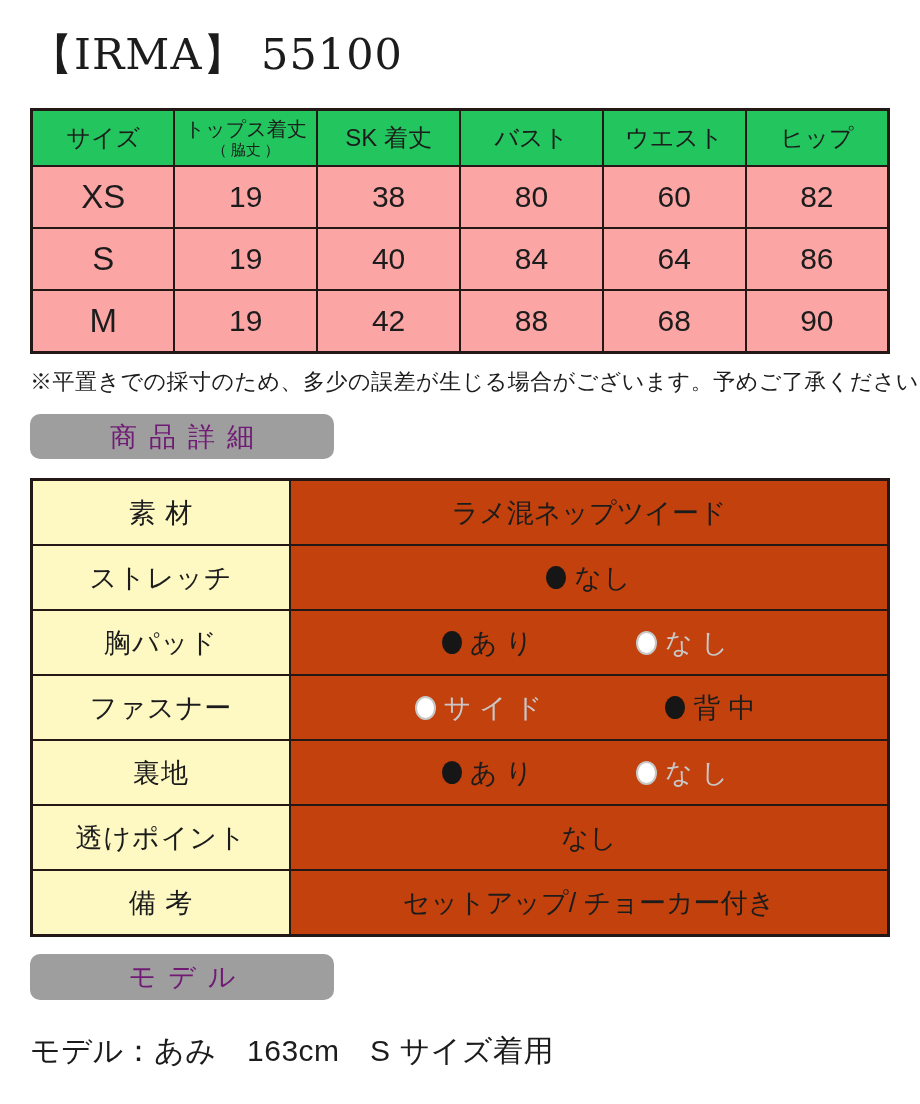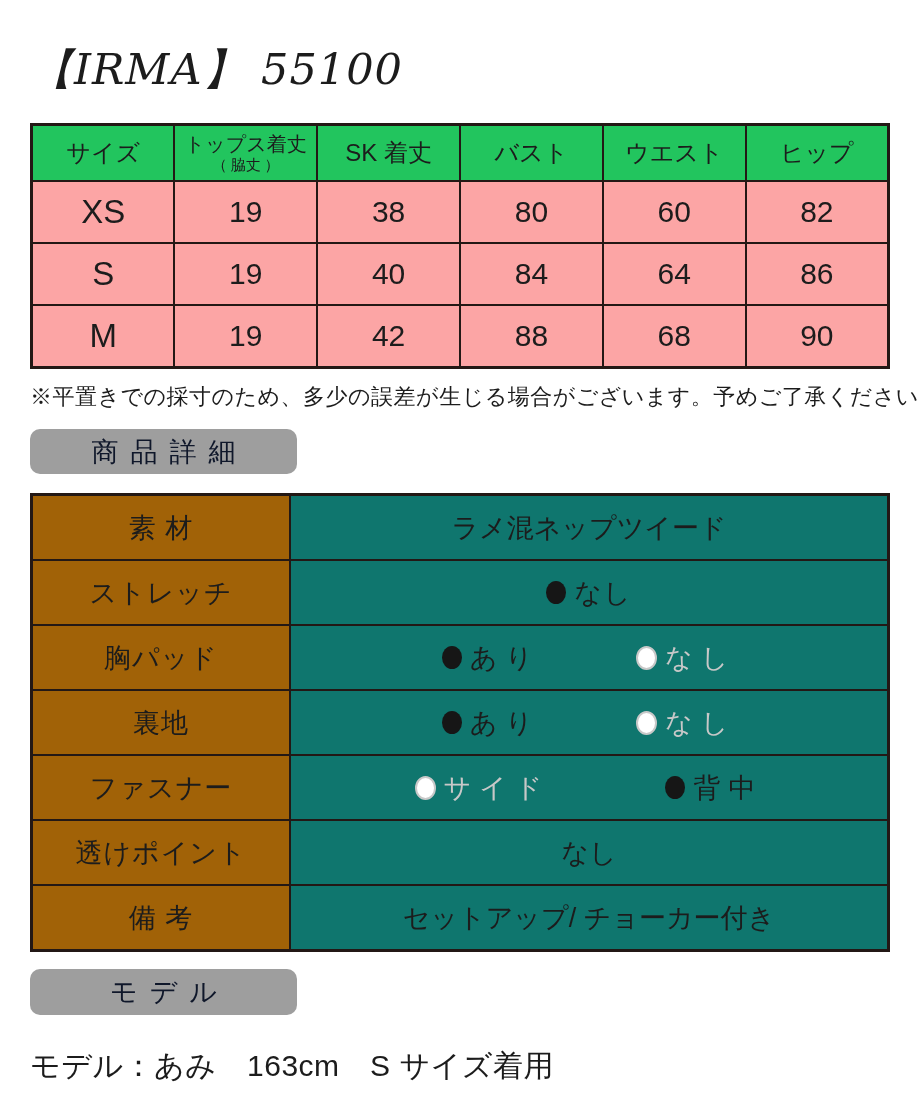--- a/index.html
+++ b/index.html
@@ -19,24 +19,23 @@
     box-sizing: border-box;
     width: 920px;
   }
 
   
   .title {
     font-family: "DejaVu Serif", "Liberation Serif", serif;
     font-size: 43px;
     font-weight: 400;
     line-height: 56px;
-    margin-top: 41px;
+    margin-top: 26px;
     letter-spacing: 1px;
     white-space: nowrap;
-    font-style: italic;
   }
 
   
   table.size-table {
     margin-top: 26px;
     width: 860px;
     border-collapse: collapse;
     table-layout: fixed;
     border: 3px solid #231815;
   }
@@ -72,25 +71,25 @@
   .note {
     margin-top: 13px;
     font-size: 22px;
     letter-spacing: 0.5px;
     white-space: nowrap;
   }
 
   
   .badge {
     margin-top: 17px;
-    width: 267px;
+    width: 304px;
     height: 45px;
     background: #9e9e9e;
     border-radius: 10px;
-    color: #0f172a;
+    color: #701a75;
     font-size: 27px;
     letter-spacing: 12px;
     padding-left: 12px;
     box-sizing: border-box;
     display: flex;
     align-items: center;
     justify-content: center;
   }
   .badge.model-badge { height: 46px; }
 
@@ -103,29 +102,29 @@
     border: 3px solid #231815;
   }
   table.detail-table th,
   table.detail-table td {
     border: 2px solid #231815;
     vertical-align: middle;
     padding: 0;
     height: 63px;
   }
   table.detail-table th {
-    background: #a16207;
+    background: #fef9c3;
     width: 256px;
     font-size: 27px;
     font-weight: 400;
     letter-spacing: 1px;
     text-align: center;
   }
   table.detail-table td {
-    background: #0f766e;
+    background: #c2410c;
     font-size: 27px;
     text-align: center;
   }
   .opt-row {
     display: flex;
     align-items: center;
     justify-content: center;
     gap: 95px;
   }
   .opt-row.wide-gap { gap: 115px; }
@@ -242,50 +241,50 @@
               <span class="opt-label">あり</span>
             </span>
             <span class="opt muted">
               <span class="radio outline"></span>
               <span class="opt-label">なし</span>
             </span>
           </div>
         </td>
       </tr>
       <tr>
-        <th>裏地</th>
-        <td>
-          <div class="opt-row">
-            <span class="opt selected">
-              <span class="radio filled"></span>
-              <span class="opt-label">あり</span>
-            </span>
-            <span class="opt muted">
-              <span class="radio outline"></span>
-              <span class="opt-label">なし</span>
-            </span>
-          </div>
-        </td>
-      </tr>
-      <tr>
         <th>ファスナー</th>
         <td>
           <div class="opt-row wide-gap">
             <span class="opt muted">
               <span class="radio outline"></span>
               <span class="opt-label">サイド</span>
             </span>
             <span class="opt selected">
               <span class="radio filled"></span>
               <span class="opt-label">背中</span>
             </span>
           </div>
         </td>
       </tr>
       <tr>
+        <th>裏地</th>
+        <td>
+          <div class="opt-row">
+            <span class="opt selected">
+              <span class="radio filled"></span>
+              <span class="opt-label">あり</span>
+            </span>
+            <span class="opt muted">
+              <span class="radio outline"></span>
+              <span class="opt-label">なし</span>
+            </span>
+          </div>
+        </td>
+      </tr>
+      <tr>
         <th>透けポイント</th>
         <td>なし</td>
       </tr>
       <tr>
         <th>備 考</th>
         <td>セットアップ/ チョーカー付き</td>
       </tr>
     </tbody>
   </table>
 

